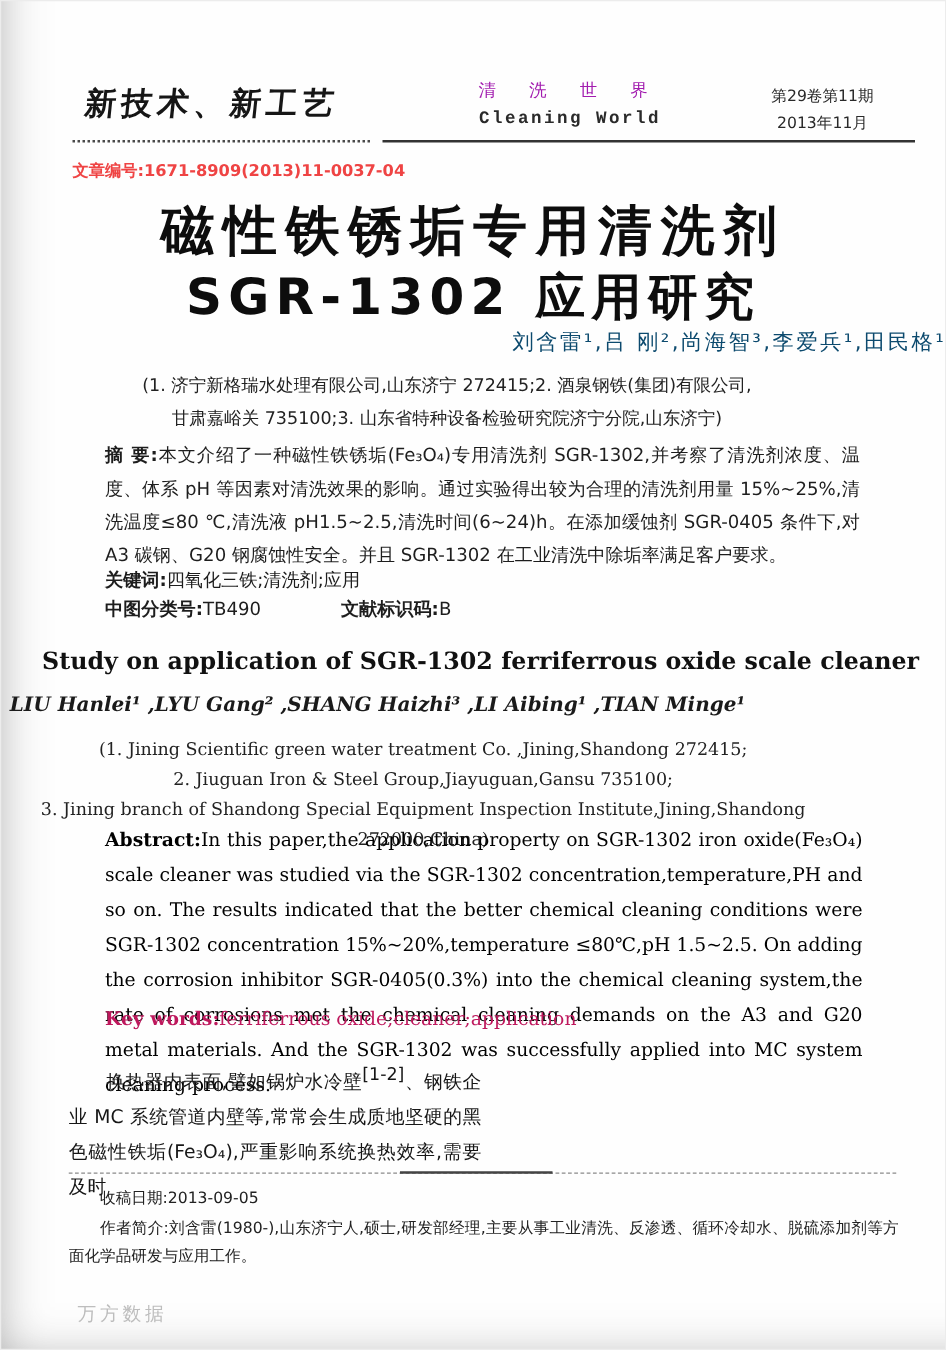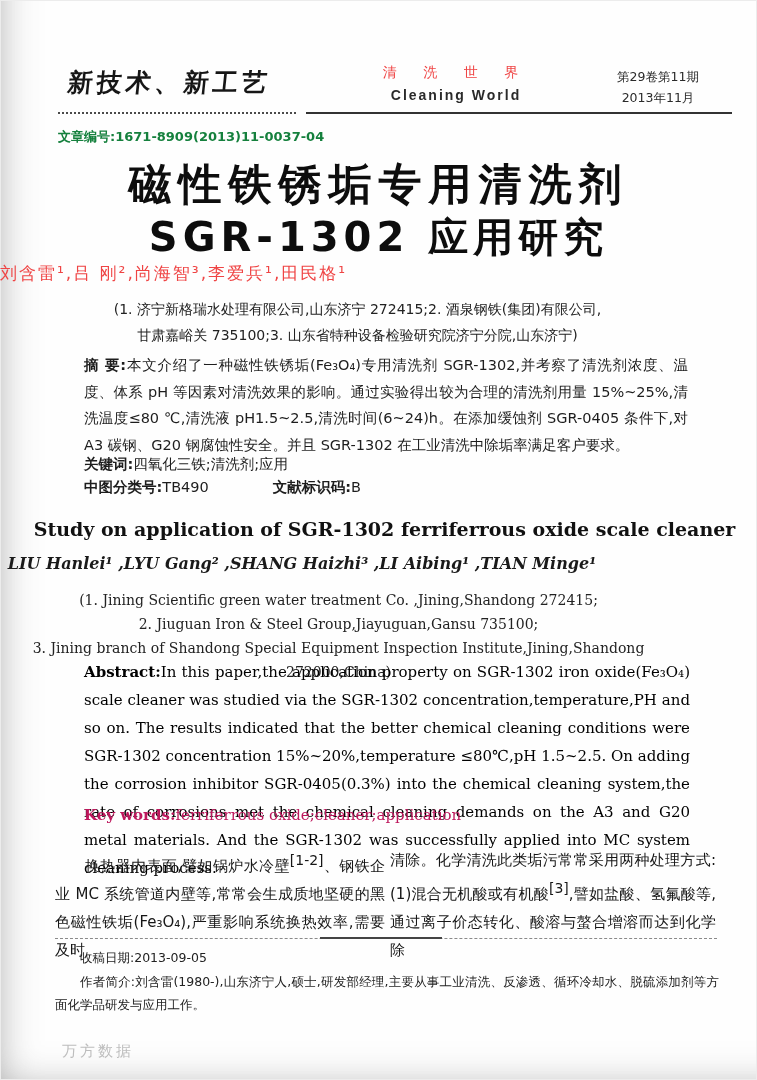--- a/index.html
+++ b/index.html
@@ -15,33 +15,33 @@
   
   .masthead{
     left:68px; top:66px; width:240px;
     font-weight:900; font-size:25px; letter-spacing:4px;
     transform:skewX(-6deg); color:#161616;
     font-family:"DejaVu Serif","Liberation Serif",serif;
   }
   .rule-dotted{ left:58px; top:112px; width:238px; border-bottom:2px dotted #4a4a4a; height:0; }
   .rule-solid{ left:306px; top:112px; width:426px; border-bottom:2px solid #333; height:0; }
   .journal{ left:356px; top:64px; width:200px; text-align:center; }
-  .journal-cn{ font-size:14px; letter-spacing:11px; color:#ef4444; }
+  .journal-cn{ font-size:14px; letter-spacing:11px; color:#a21caf; }
   .journal-en{ margin-top:5px; font-size:14px; font-weight:bold; letter-spacing:2px;
-    font-family:Liberation Sans, sans-serif; color:#2a2a2a; }
+    font-family:Liberation Mono, monospace; color:#2a2a2a; }
   .issue{ left:588px; top:66px; width:140px; text-align:center; font-size:12.5px; line-height:21px; color:#2a2a2a; }
 
-  .article-id{ left:58px; top:128px; font-size:13px; font-weight:bold; color:#15803d; }
+  .article-id{ left:58px; top:128px; font-size:13px; font-weight:bold; color:#ef4444; }
 
   
   .title1{ left:0; top:156px; width:757px; text-align:center;
     font-size:43px; font-weight:900; letter-spacing:7px; color:#0d0d0d; }
   .title2{ left:0; top:210px; width:757px; text-align:center;
     font-size:40px; font-weight:900; letter-spacing:5px; color:#0d0d0d; }
-  .authors-cn{ left:0; top:262px; width:757px; text-align:left; font-size:17px; color:#ef4444; letter-spacing:2px; }
+  .authors-cn{ left:0; top:262px; width:757px; text-align:right; font-size:17px; color:#0c4a6e; letter-spacing:2px; }
   .affil-cn{ left:0; top:296px; width:715px; text-align:center; font-size:14px; line-height:26px; color:#222; }
 
   
   .abstract-cn{ left:84px; top:352px; width:604px; font-size:14.5px; line-height:26.5px;
     text-align:justify; color:#1d1d1d; }
   .abstract-cn .lbl, .kw-cn .lbl, .clc .lbl, .abstract-en .lbl, .kw-en .lbl{ font-weight:bold; }
   .kw-cn{ left:84px; top:455px; width:604px; font-size:14.5px; color:#1d1d1d; }
   .clc{ left:84px; top:478px; width:604px; font-size:14.5px; color:#1d1d1d; }
   .clc .gap{ display:inline-block; width:64px; }
 
@@ -115,23 +115,20 @@
   <div class="abs abstract-en serif">
     <span class="lbl">Abstract:</span><span>In this paper,the application property on SGR-1302 iron oxide(Fe₃O₄) scale cleaner was studied via the SGR-1302 concentration,temperature,PH and so on. The results indicated that the better chemical cleaning conditions were SGR-1302 concentration 15%~20%,temperature ≤80℃,pH 1.5~2.5. On adding the corrosion inhibitor SGR-0405(0.3%) into the chemical cleaning system,the rate of corrosions met the chemical cleaning demands on the A3 and G20 metal materials. And the SGR-1302 was successfully applied into MC system cleaning process.</span>
   </div>
   <div class="abs kw-en serif">
     <span class="lbl">Key words:</span><span>ferriferrous oxide;cleaner;application</span>
   </div>
 
   <div class="abs col col-left">
     <p><span>换热器内表面,譬如锅炉水冷壁</span><sup>[1-2]</sup><span>、钢铁企业 MC 系统管道内壁等,常常会生成质地坚硬的黑色磁性铁垢(Fe₃O₄),严重影响系统换热效率,需要及时</span></p>
   </div>
-  <div class="abs col col-right">
-    <p><span>清除。化学清洗此类垢污常常采用两种处理方式:(1)混合无机酸或有机酸</span><sup>[3]</sup><span>,譬如盐酸、氢氟酸等,通过离子价态转化、酸溶与螯合增溶而达到化学除</span></p>
-  </div>
 
   <div class="abs foot-rule"></div>
   <div class="abs foot-rule-solid"></div>
   <div class="abs received">收稿日期:2013-09-05</div>
   <div class="abs bio">作者简介:刘含雷(1980-),山东济宁人,硕士,研发部经理,主要从事工业清洗、反渗透、循环冷却水、脱硫添加剂等方面化学品研发与应用工作。</div>
 
   <div class="abs watermark">万方数据</div>
 
 </div>
 

